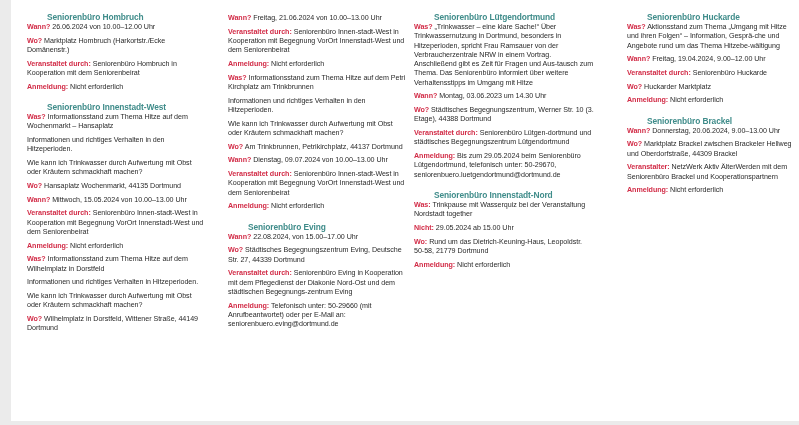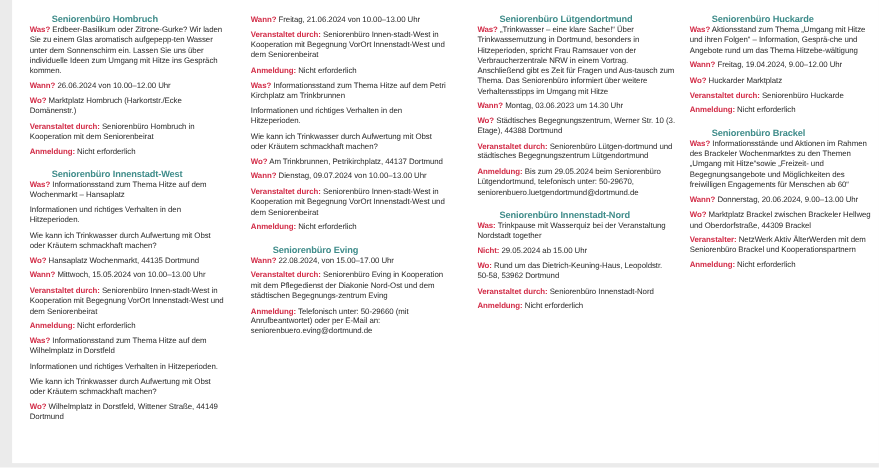--- a/index.html
+++ b/index.html
@@ -12,39 +12,38 @@
     position: absolute; left: 11px; top: 0; width: 788px; height: 421px;
     background: #ffffff;
   }
   .col {
     position: absolute; top: 12px;
     font-size: 7.15px; line-height: 9.3px; color: #2a2a2a;
     letter-spacing: -0.05px;
   }
   .c1 { left: 27px; width: 178px; }
   .c2 { left: 228px; width: 180px; top: 14px; }
-  .c3 { left: 434px; width: 180px; }
+  .c3 { left: 414px; width: 180px; }
   .c4 { left: 627px; width: 170px; }
   .heading {
     color: #3f8c8a; font-weight: bold; font-size: 8.4px; line-height: 10px;
     margin: 0 0 1px 0; letter-spacing: -0.1px; padding-left: 20px;
   }
   .block { margin-bottom: 10px; }
   .p { margin: 0 0 4.4px 0; }
   .lbl { color: #d22c47; font-weight: bold; margin-top: 16px; }
 </style>
 </head>
 <body>
 
 <div class="panel"></div>
 <div id="cols">
     <div class="col c1">
       <div class="block">
         <div class="heading">Seniorenbüro Hombruch</div>
-        <div class="p"><span class="lbl">Was?</span><span> Erdbeer-Basilikum oder Zitrone-Gurke? Wir laden Sie zu einem Glas aromatisch aufgepepp-ten Wasser unter dem Sonnenschirm ein. Lassen Sie uns über individuelle Ideen zum Umgang mit Hitze ins Gespräch kommen.</span></div>
         <div class="p"><span class="lbl">Wann?</span><span> 26.06.2024 von 10.00–12.00 Uhr</span></div>
         <div class="p"><span class="lbl">Wo?</span><span> Marktplatz Hombruch (Harkortstr./Ecke Domänenstr.)</span></div>
         <div class="p"><span class="lbl">Veranstaltet durch:</span><span> Seniorenbüro Hombruch in Kooperation mit dem Seniorenbeirat</span></div>
         <div class="p"><span class="lbl">Anmeldung:</span><span> Nicht erforderlich</span></div>
       </div>
       <div class="block">
         <div class="heading">Seniorenbüro Innenstadt-West</div>
         <div class="p"><span class="lbl">Was?</span><span> Informationsstand zum Thema Hitze auf dem Wochenmarkt – Hansaplatz</span></div>
         <div class="p"><span>Informationen und richtiges Verhalten in den Hitzeperioden.</span></div>
         <div class="p"><span>Wie kann ich Trinkwasser durch Aufwertung mit Obst oder Kräutern schmackhaft machen?</span></div>
@@ -67,53 +66,52 @@
         <div class="p"><span>Informationen und richtiges Verhalten in den Hitzeperioden.</span></div>
         <div class="p"><span>Wie kann ich Trinkwasser durch Aufwertung mit Obst oder Kräutern schmackhaft machen?</span></div>
         <div class="p"><span class="lbl">Wo?</span><span> Am Trinkbrunnen, Petrikirchplatz, 44137 Dortmund</span></div>
         <div class="p"><span class="lbl">Wann?</span><span> Dienstag, 09.07.2024 von 10.00–13.00 Uhr</span></div>
         <div class="p"><span class="lbl">Veranstaltet durch:</span><span> Seniorenbüro Innen-stadt-West in Kooperation mit Begegnung VorOrt Innenstadt-West und dem Seniorenbeirat</span></div>
         <div class="p"><span class="lbl">Anmeldung:</span><span> Nicht erforderlich</span></div>
       </div>
       <div class="block">
         <div class="heading">Seniorenbüro Eving</div>
         <div class="p"><span class="lbl">Wann?</span><span> 22.08.2024, von 15.00–17.00 Uhr</span></div>
+        <div class="p"><span class="lbl">Wo?</span><span> Städtisches Begegnungszentrum Eving, Deutsche Str. 27, 44339 Dortmund</span></div>
         <div class="p"><span class="lbl">Veranstaltet durch:</span><span> Seniorenbüro Eving in Kooperation mit dem Pflegedienst der Diakonie Nord-Ost und dem städtischen Begegnungs-zentrum Eving</span></div>
         <div class="p"><span class="lbl">Anmeldung:</span><span> Telefonisch unter: 50-29660 (mit Anrufbeantwortet) oder per E-Mail an: seniorenbuero.eving@dortmund.de</span></div>
       </div>
     </div>
     <div class="col c3">
       <div class="block">
         <div class="heading">Seniorenbüro Lütgendortmund</div>
         <div class="p"><span class="lbl">Was?</span><span> „Trinkwasser – eine klare Sache!“ Über Trinkwassernutzung in Dortmund, besonders in Hitzeperioden, spricht Frau Ramsauer von der Verbraucherzentrale NRW in einem Vortrag. Anschließend gibt es Zeit für Fragen und Aus-tausch zum Thema. Das Seniorenbüro informiert über weitere Verhaltensstipps im Umgang mit Hitze</span></div>
         <div class="p"><span class="lbl">Wann?</span><span> Montag, 03.06.2023 um 14.30 Uhr</span></div>
         <div class="p"><span class="lbl">Wo?</span><span> Städtisches Begegnungszentrum, Werner Str. 10 (3. Etage), 44388 Dortmund</span></div>
         <div class="p"><span class="lbl">Veranstaltet durch:</span><span> Seniorenbüro Lütgen-dortmund und städtisches Begegnungszentrum Lütgendortmund</span></div>
         <div class="p"><span class="lbl">Anmeldung:</span><span> Bis zum 29.05.2024 beim Seniorenbüro Lütgendortmund, telefonisch unter: 50-29670, seniorenbuero.luetgendortmund@dortmund.de</span></div>
       </div>
       <div class="block">
         <div class="heading">Seniorenbüro Innenstadt-Nord</div>
         <div class="p"><span class="lbl">Was:</span><span> Trinkpause mit Wasserquiz bei der Veranstaltung Nordstadt together</span></div>
         <div class="p"><span class="lbl">Nicht:</span><span> 29.05.2024 ab 15.00 Uhr</span></div>
-        <div class="p"><span class="lbl">Wo:</span><span> Rund um das Dietrich-Keuning-Haus, Leopoldstr. 50-58, 53962 Dortmund</span></div>
-        <div class="p"><span class="lbl">Veranstaltet durch:</span><span> Seniorenbüro Innenstadt-Nord</span></div>
+        <div class="p"><span class="lbl">Wo:</span><span> Rund um das Dietrich-Keuning-Haus, Leopoldstr. 50-58, 21779 Dortmund</span></div>
         <div class="p"><span class="lbl">Anmeldung:</span><span> Nicht erforderlich</span></div>
       </div>
     </div>
     <div class="col c4">
       <div class="block">
         <div class="heading">Seniorenbüro Huckarde</div>
         <div class="p"><span class="lbl">Was?</span><span> Aktionsstand zum Thema „Umgang mit Hitze und ihren Folgen“ – Information, Gesprä-che und Angebote rund um das Thema Hitzebe-wältigung</span></div>
         <div class="p"><span class="lbl">Wann?</span><span> Freitag, 19.04.2024, 9.00–12.00 Uhr</span></div>
+        <div class="p"><span class="lbl">Veranstaltet durch:</span><span> Seniorenbüro Huckarde</span></div>
         <div class="p"><span class="lbl">Wo?</span><span> Huckarder Marktplatz</span></div>
-        <div class="p"><span class="lbl">Veranstaltet durch:</span><span> Seniorenbüro Huckarde</span></div>
         <div class="p"><span class="lbl">Anmeldung:</span><span> Nicht erforderlich</span></div>
       </div>
       <div class="block">
         <div class="heading">Seniorenbüro Brackel</div>
-        <div class="p"><span class="lbl">Was?</span><span> Informationsstände und Aktionen im Rahmen des Brackeler Wochenmarktes zu den Themen „Umgang mit Hitze“sowie „Freizeit- und Begegnungsangebote und Möglichkeiten des freiwilligen Engagements für Menschen ab 60“</span></div>
         <div class="p"><span class="lbl">Wann?</span><span> Donnerstag, 20.06.2024, 9.00–13.00 Uhr</span></div>
         <div class="p"><span class="lbl">Wo?</span><span> Marktplatz Brackel zwischen Brackeler Hellweg und Oberdorfstraße, 44309 Brackel</span></div>
         <div class="p"><span class="lbl">Veranstalter:</span><span> NetzWerk Aktiv ÄlterWerden mit dem Seniorenbüro Brackel und Kooperationspartnern</span></div>
         <div class="p"><span class="lbl">Anmeldung:</span><span> Nicht erforderlich</span></div>
       </div>
     </div>
   </div>
 
 </body></html>

